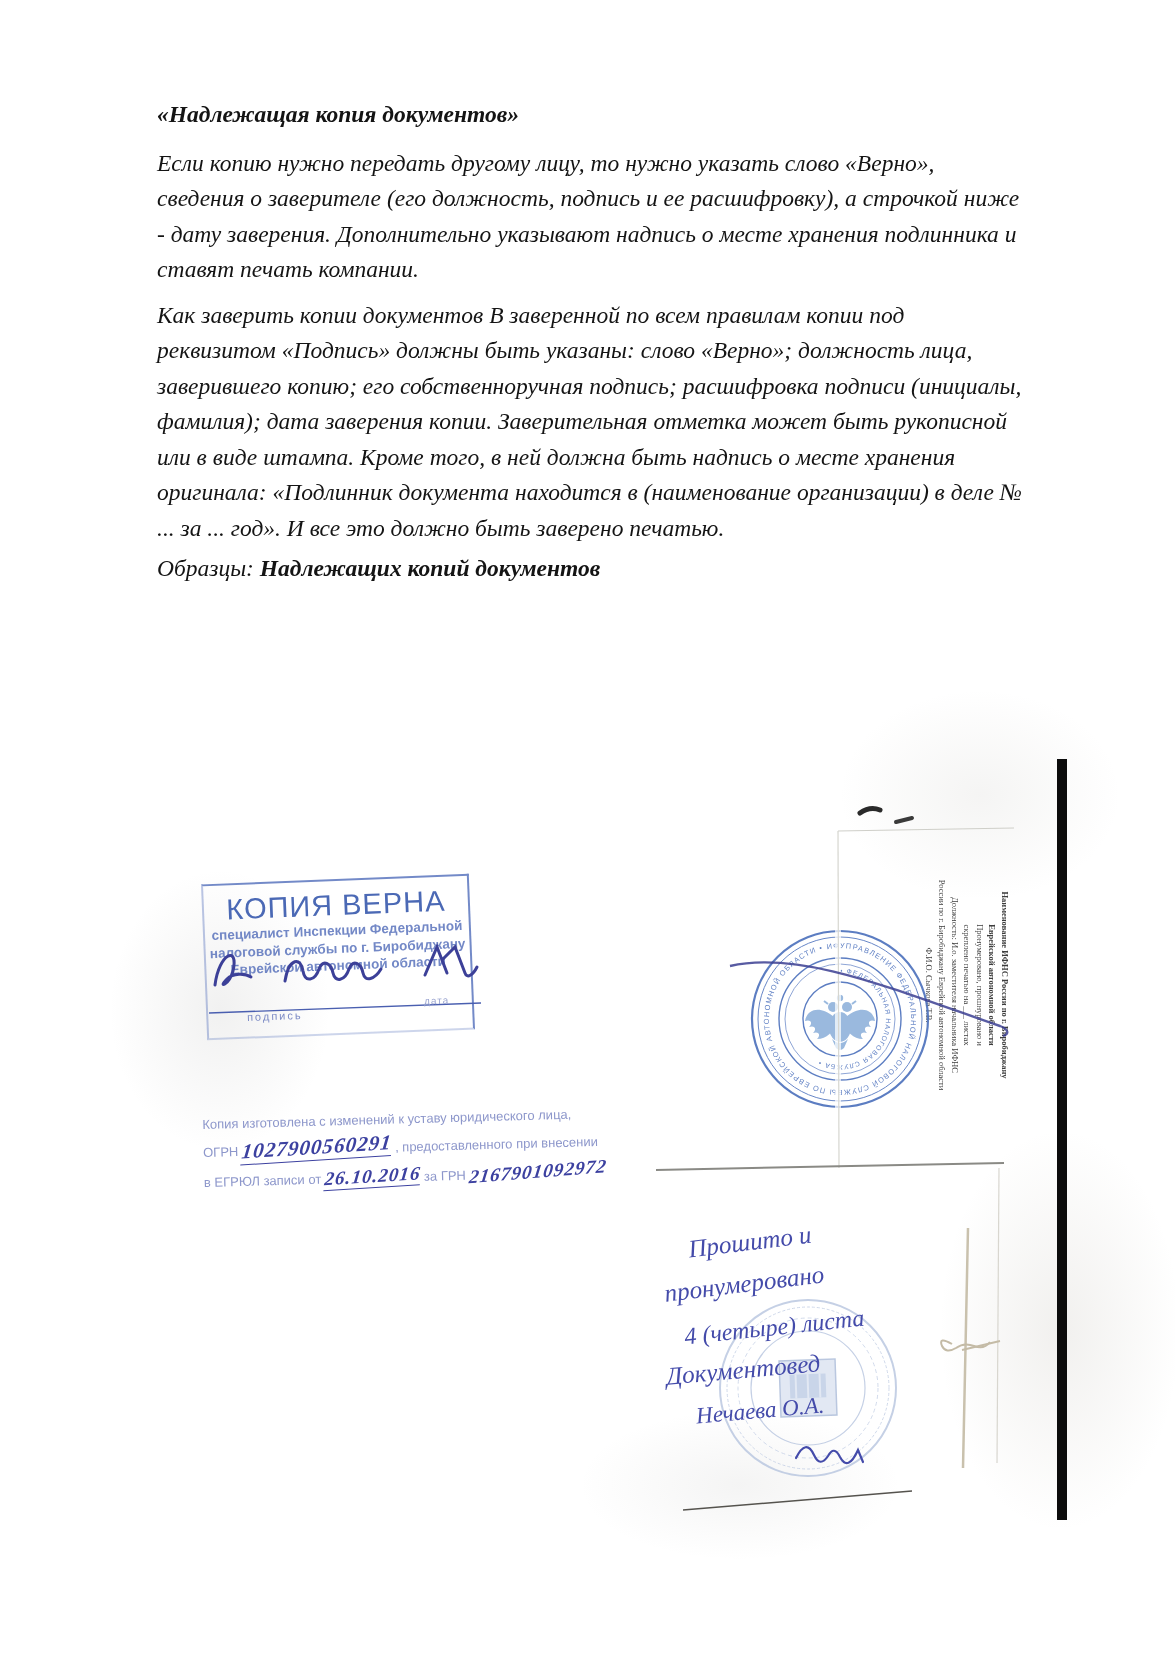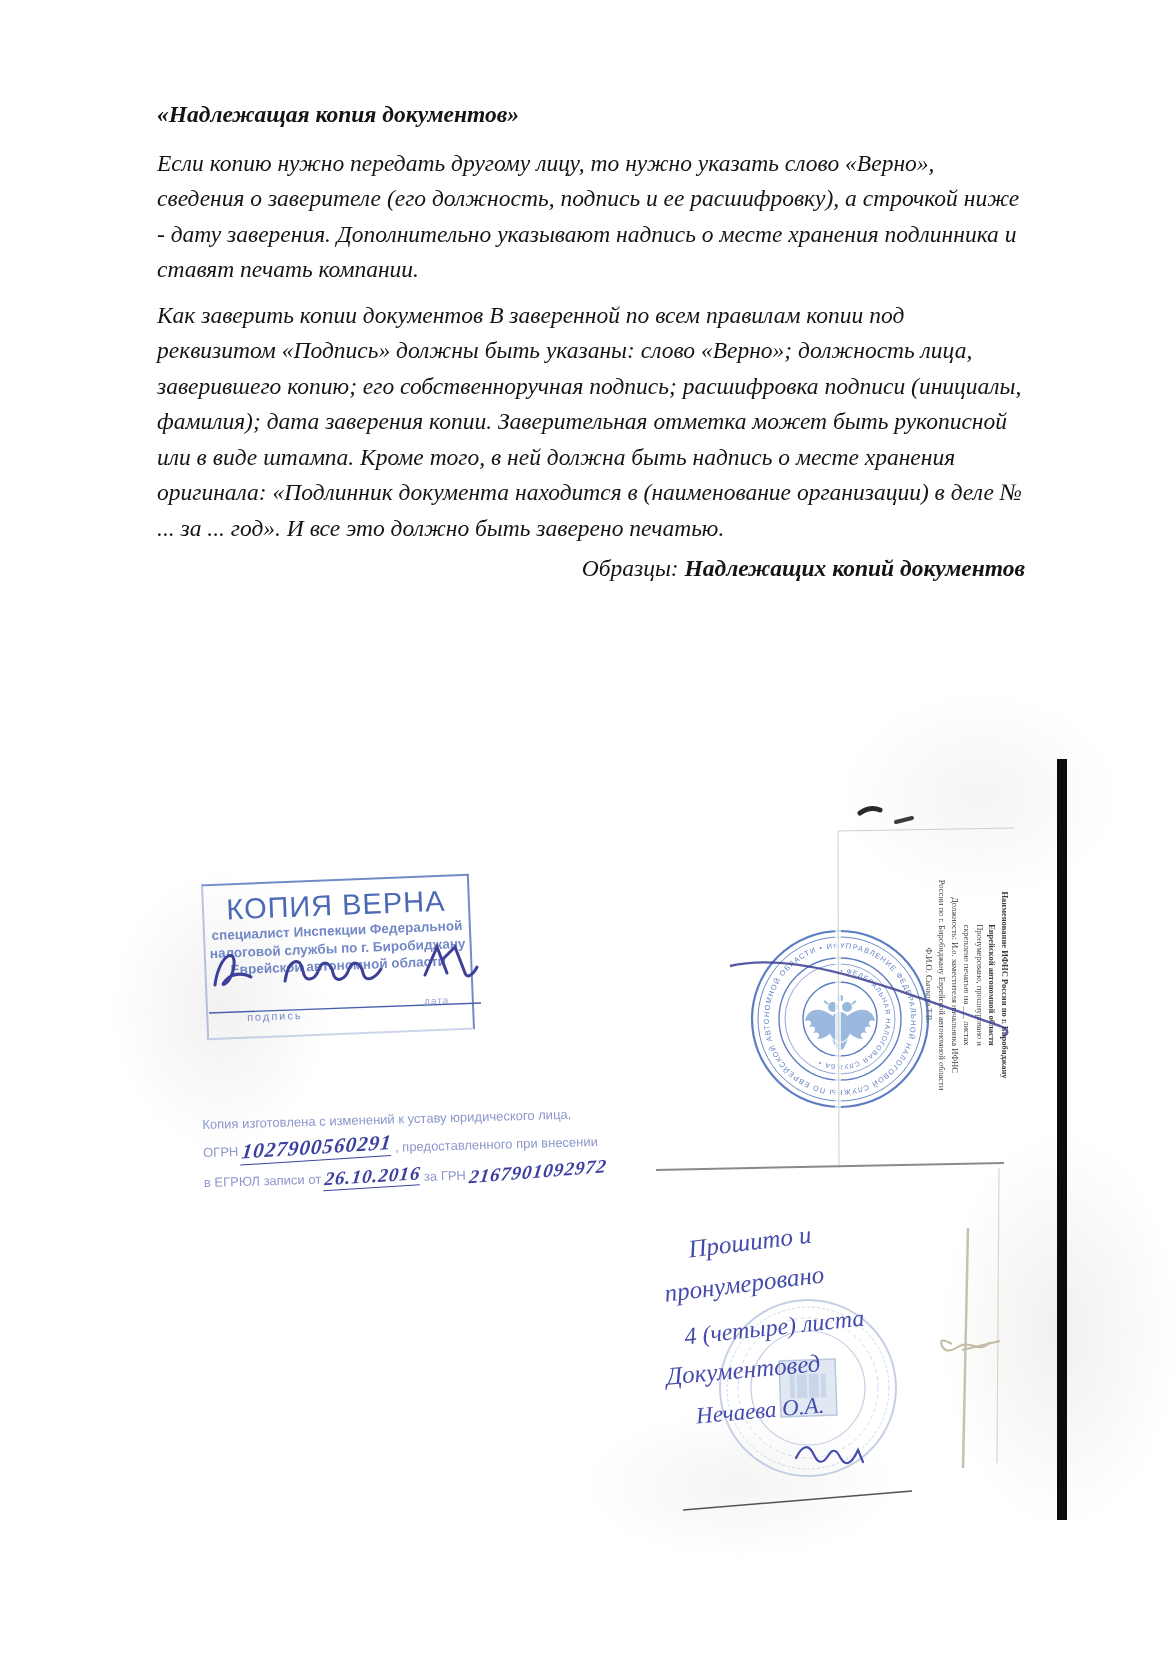--- a/index.html
+++ b/index.html
@@ -4,21 +4,21 @@
 <style>
   html,body{margin:0;padding:0;background:#ffffff;}
   #page{position:relative;width:1175px;height:1661px;background:#ffffff;overflow:hidden;
         font-family:"Liberation Serif",serif;}
 
   
   .text-block{position:absolute;left:157px;top:97px;width:868px;color:#141414;
               font-style:italic;font-size:23.5px;line-height:35.5px;}
   .text-block h1{font-size:23.5px;margin:0 0 13px 0;font-weight:bold;font-style:italic;}
   .text-block p{margin:10px 0 5px 0;}
-  .samples{ text-align:right;margin-top:3px;font-style:italic;}
+  .samples{ text-align:left;margin-top:3px;font-style:italic;}
   .samples .em{font-weight:bold;}
 
   
   .abs{position:absolute;}
   .blob{position:absolute;pointer-events:none;}
 
   
   .copy-stamp{position:absolute;left:204px;top:879px;width:264px;height:152px;
       transform:rotate(-2.3deg);text-align:center;
       border:2px solid rgba(77,106,185,.78);

